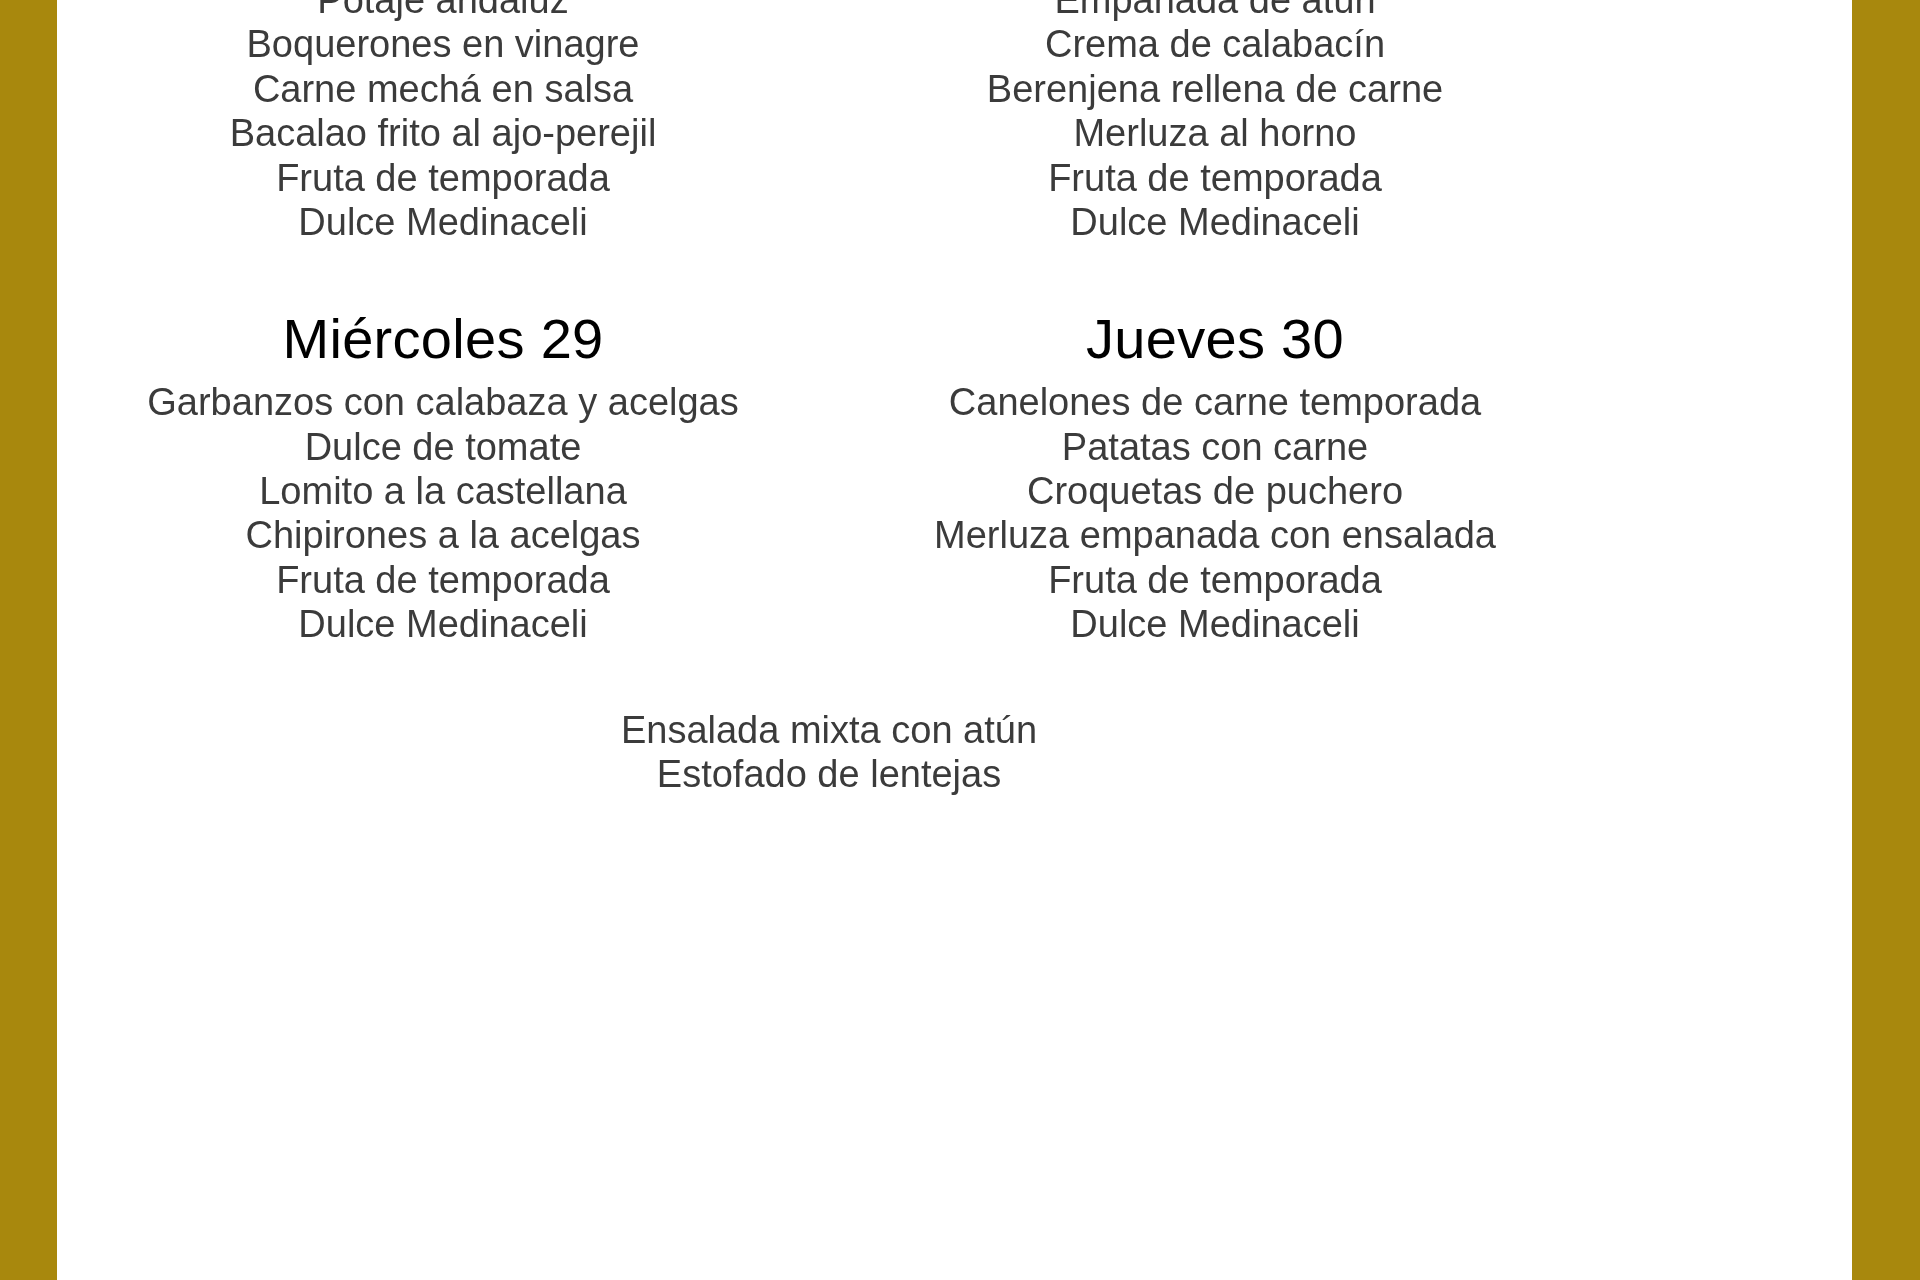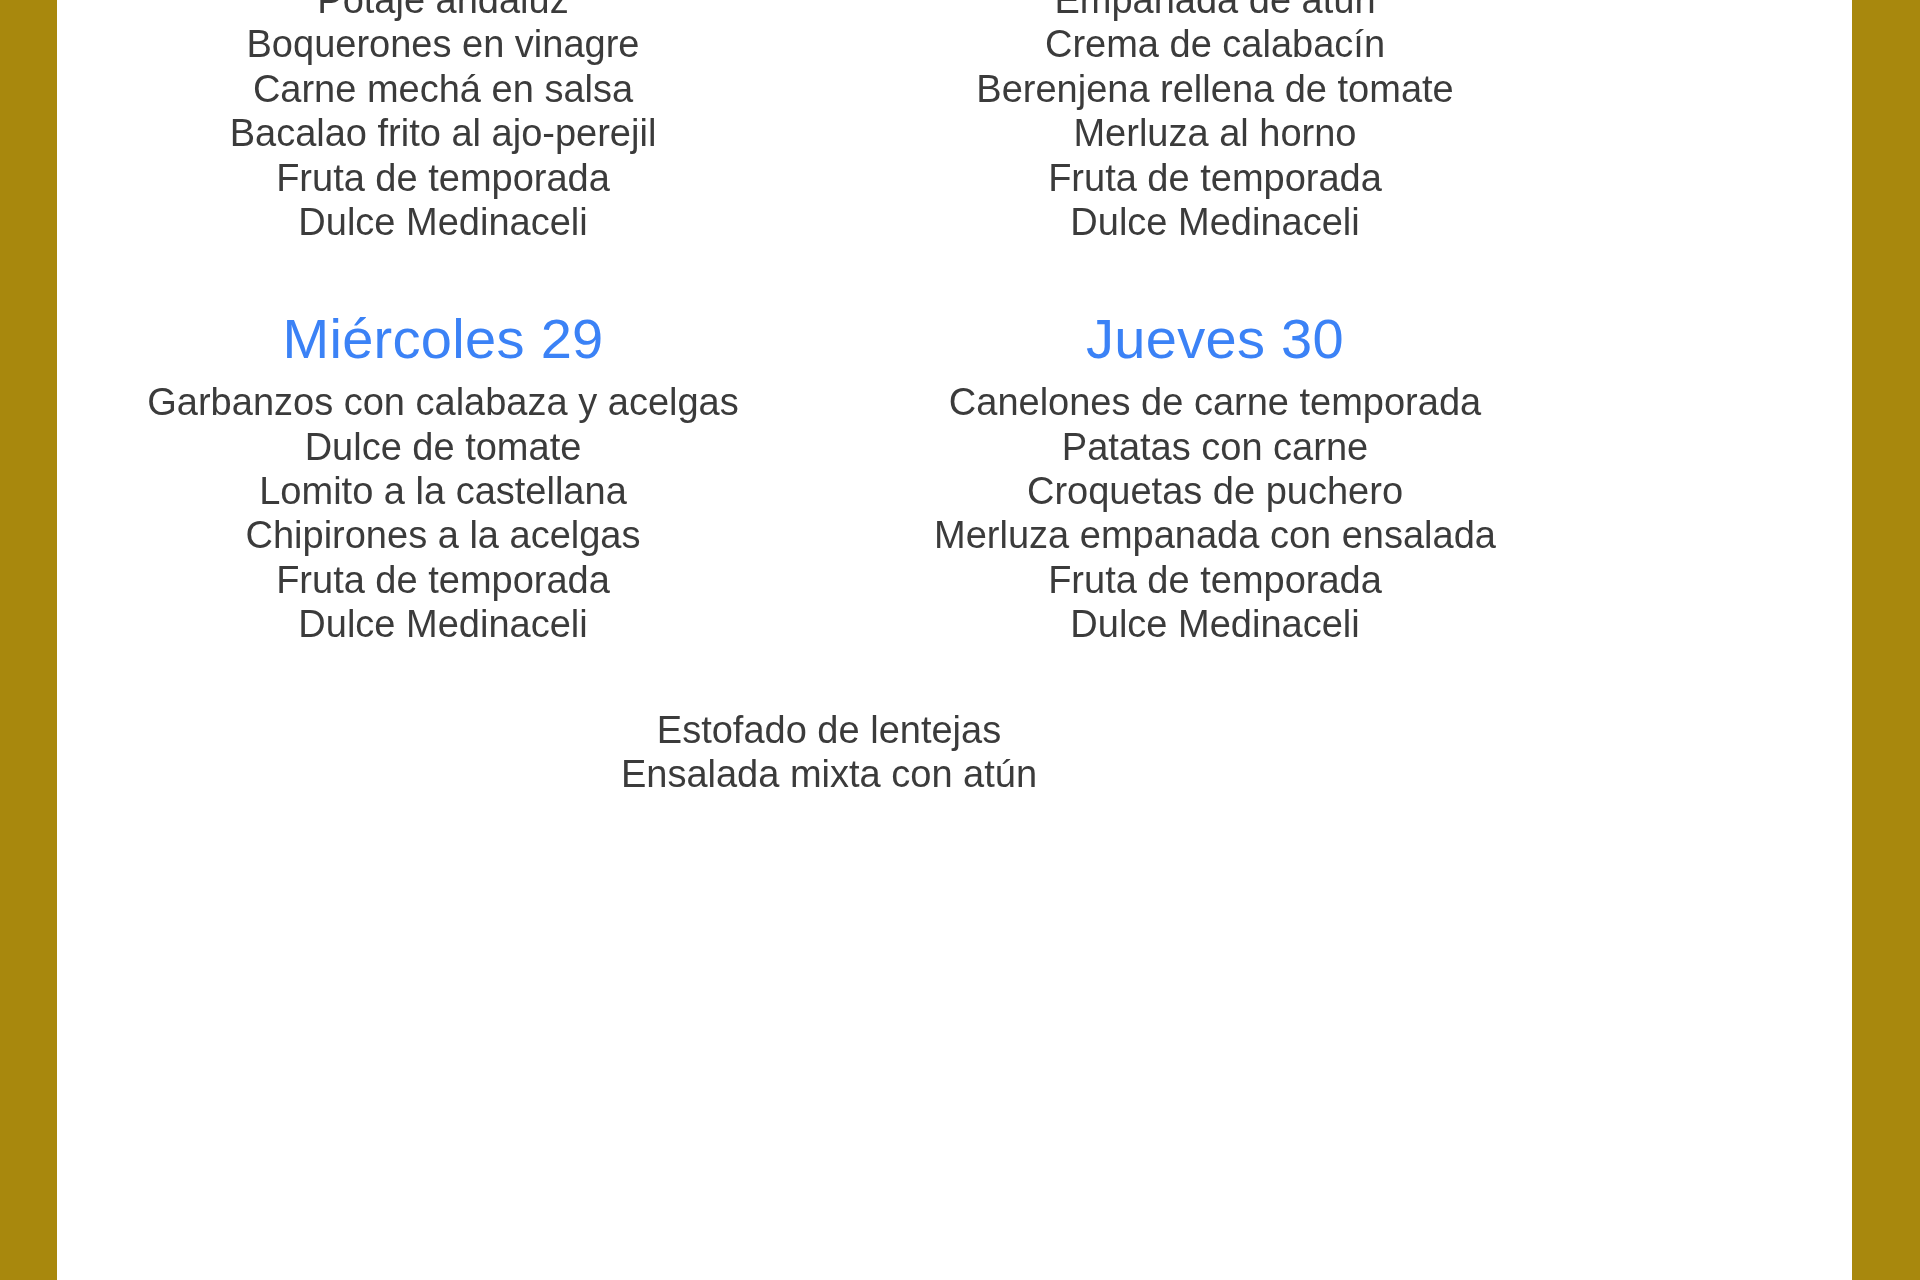--- a/index.html
+++ b/index.html
@@ -50,21 +50,21 @@
     display: flex;
     flex-direction: row;
     width: 100%;
   }
   .col {
     width: 50%;
     box-sizing: border-box;
     text-align: center;
   }
   .day-title {
-    color: #3b82f6;
+    color: #000000;
     font-size: 56px;
     font-weight: normal;
     letter-spacing: 0.3px;
     margin: 0;
     padding: 0;
     line-height: 1.15;
   }
   .dish {
     color: #3b3b3b;
     font-size: 38px;
@@ -125,21 +125,21 @@
         </div>
       </div>
 
       <div class="col">
         <div class="course">
           <p class="dish">Empanada de atún</p>
           <p class="dish">Crema de calabacín</p>
         </div>
         <p class="sep"></p>
         <div class="course">
-          <p class="dish">Berenjena rellena de tomate</p>
+          <p class="dish">Berenjena rellena de carne</p>
           <p class="dish">Merluza al horno</p>
         </div>
         <p class="sep"></p>
         <div class="course">
           <p class="dish">Fruta de temporada</p>
           <p class="dish">Dulce Medinaceli</p>
         </div>
       </div>
 
     </div>
@@ -186,19 +186,19 @@
         </div>
       </div>
 
     </div>
 
     <div class="spacer-md"></div>
 
     <div class="bottom-block">
       <div class="spacer-sm"></div>
       <div class="course">
+        <p class="dish">Ensalada mixta con atún</p>
         <p class="dish">Estofado de lentejas</p>
-        <p class="dish">Ensalada mixta con atún</p>
       </div>
     </div>
 
   </div>
 </div>
 
 </body></html>

